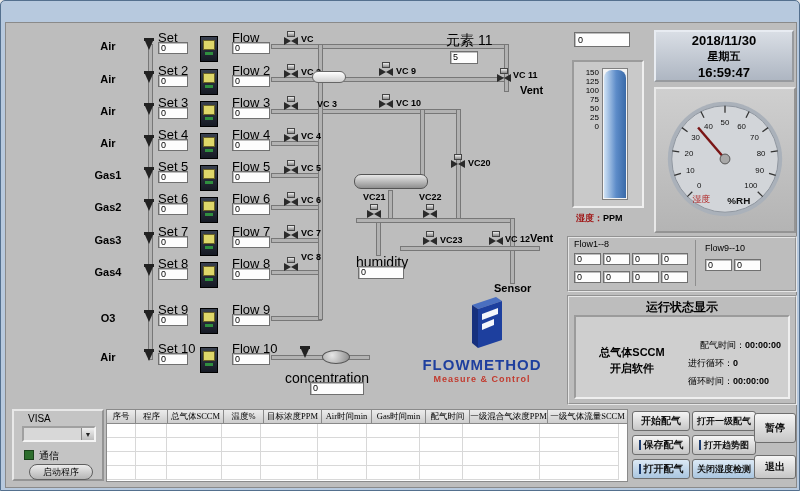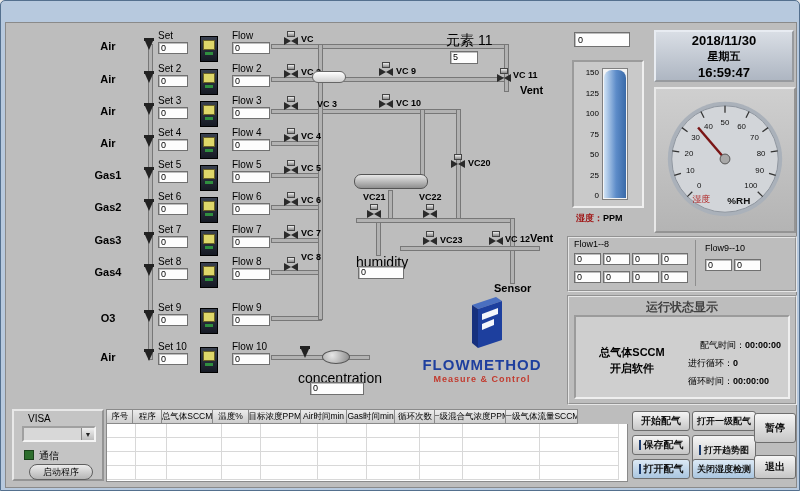--- a/index.html
+++ b/index.html
@@ -20,21 +20,21 @@
     font-size:26px;font-weight:bold;color:#0f0f0f;text-align:center;line-height:38px;padding-top:14px;word-break:break-all;}
   
   .main{position:absolute;left:64px;top:3px;width:494px;height:380px;}
   .pipe{position:absolute;display:block;background:#b2b2b2;border:1px solid #777;}
   .row{position:absolute;left:0;width:260px;height:30px;}
   .gas{position:absolute;left:12px;top:4px;width:52px;text-align:center;font-weight:bold;font-size:11px;color:#000;}
   .tv{position:absolute;width:14px;height:14px;}
   .tv:before{content:"";position:absolute;top:0;left:2px;width:10px;height:3px;background:#222;}
   .tv:after{content:"";position:absolute;top:3px;left:3px;border-left:4px solid transparent;border-right:4px solid transparent;border-top:9px solid #222;}
   .row .tv{left:72px;top:2px;}
-  .slbl,.flbl{position:absolute;top:-6px;font-size:10px;color:#000;}
+  .slbl,.flbl{position:absolute;top:-6px;font-size:13px;color:#000;}
   .slbl{left:88px;} .flbl{left:162px;}
   .sbox,.fbox,.vbox{position:absolute;background:#fdfdfd;border:1px solid #707070;box-shadow:inset 1px 1px 0 #bdbdbd;font-size:9px;line-height:10px;padding:0 2px;color:#000;}
   .sbox{left:88px;top:6px;width:30px;height:12px;}
   .fbox{left:162px;top:6px;width:38px;height:12px;}
   .mfc{position:absolute;left:130px;top:0;width:18px;height:26px;background:linear-gradient(#39404f,#161a24);border:1px solid #000;}
   .mfc i{display:block;margin:3px auto 0;width:12px;height:10px;background:#ded76a;border:1px solid #6b6326;}
   .mfc:after{content:"";display:block;margin:2px auto 0;width:8px;height:3px;background:#2f8f3f;}
   .vc{position:absolute;width:16px;height:16px;}
   .vc i{display:block;width:8px;height:6px;margin:0 auto;background:linear-gradient(#ececec,#8a8a8a);border:1px solid #444;}
   .vc b{position:relative;display:block;width:14px;height:9px;margin:0 auto;}
@@ -46,44 +46,44 @@
   .pill{position:absolute;background:linear-gradient(#fff,#cfcfcf);border:1px solid #666;border-radius:6px;}
   .mixer{position:absolute;background:linear-gradient(#e8e8e8,#8f8f8f);border:1px solid #555;border-radius:7px;}
   .pump{position:absolute;background:radial-gradient(circle at 35% 35%,#e6e6e6,#8a8a8a);border:1px solid #555;border-radius:50%;}
   .brand{position:absolute;font-size:15px;font-weight:bold;letter-spacing:1px;color:#1e3f9e;text-align:center;}
   .tagline{position:absolute;font-size:9px;font-weight:bold;color:#c23a2e;text-align:center;letter-spacing:1px;}
   
   .disp{position:absolute;background:#fdfdfd;border:1px solid #707070;box-shadow:inset 1px 1px 0 #bdbdbd;font-size:10px;padding:1px 3px;color:#000;}
   .dt{position:absolute;display:flex;flex-direction:column;justify-content:center;align-items:center;background:linear-gradient(#d9dee5,#aeb6c2);border:2px outset #e8ecf2;color:#000;font-weight:bold;}
   .dt .d1{font-size:13px;} .dt .d2{font-size:11px;margin:1px 0;} .dt .d3{font-size:13px;}
   .tankf{position:absolute;background:#c9c9c9;border:2px inset #efefef;display:flex;padding:6px 4px 6px 2px;}
-  .tscale{display:flex;flex-direction:column;justify-content:space-between;height:132px;width:26px;font-size:8px;text-align:right;color:#000;padding-right:3px;}
+  .tscale{display:flex;flex-direction:column;height:132px;width:26px;font-size:8px;text-align:right;color:#000;padding-right:3px;}
   .tcol{width:26px;height:132px;background:#f4f4f4;border:1px solid #808080;padding:1px;}
   .tfill{width:100%;height:100%;background:linear-gradient(90deg,#cfe2f5,#5d8cc9 55%,#3a6aa8);border-radius:8px 8px 0 0;}
   .tcap{position:absolute;font-size:9px;font-weight:bold;white-space:nowrap;}
   .tcap .r{color:#a01818;} .tcap .k{color:#000;}
   .gpanel{position:absolute;background:linear-gradient(#cfcfcf,#b4b4b4);border:2px outset #e8e8e8;}
   .frame{position:absolute;border:2px groove #e6e6e6;background:#bdbdbd;}
   .ftitle{position:absolute;font-size:9px;color:#000;}
   .fdisp{position:absolute;background:#fdfdfd;border:1px solid #707070;box-shadow:inset 1px 1px 0 #bdbdbd;font-size:9px;line-height:10px;padding:0 2px;color:#000;width:27px;height:12px;}
-  .stitle{position:absolute;width:100%;text-align:center;font-size:12px;font-weight:bold;color:#404040;}
+  .stitle{position:absolute;width:100%;text-align:center;font-size:12px;font-weight:bold;color:#000000;}
   .sinner{position:absolute;background:#cfcfcf;border:2px inset #efefef;}
   .smsg{position:absolute;font-size:11px;font-weight:bold;color:#000;width:104px;text-align:center;}
   .srow{position:absolute;font-size:9px;color:#000;white-space:nowrap;}
   .srow .v{font-weight:bold;}
   
   .visa{position:absolute;left:6px;top:386px;width:92px;height:72px;background:#c4c4c4;border:2px outset #e8e8e8;}
   .visalbl{position:absolute;left:14px;top:2px;font-size:10px;color:#000;}
   .combo{position:absolute;left:8px;top:15px;width:74px;height:16px;background:#e9e9e9;border:2px inset #f4f4f4;display:flex;}
   .combo .box{flex:1;background:#d8d8d8;}
   .combo .arr{width:13px;background:linear-gradient(#f0f0f0,#bdbdbd);border-left:1px solid #888;font-size:7px;display:flex;align-items:center;justify-content:center;color:#222;}
   .led{position:absolute;left:10px;top:39px;width:10px;height:10px;background:#2d6e2d;border:1px solid #1a421a;}
   .commlbl{position:absolute;left:25px;top:38px;font-size:10px;color:#000;}
   .runbtn{position:absolute;left:15px;top:53px;width:64px;height:16px;border-radius:8px;background:linear-gradient(#ececec,#b5b5b5);border:1px solid #5f5f5f;font-size:9px;display:flex;align-items:center;justify-content:center;color:#000;}
-  .tblhead{position:absolute;left:100px;top:386px;width:472px;height:15px;display:flex;}
+  .tblhead{position:absolute;left:100px;top:386px;width:522px;height:15px;display:flex;font-family:Liberation Serif, serif;}
   .th{border:1px solid #8a8a8a;border-left:none;background:linear-gradient(#ececec,#cdcdcd);font-size:8.5px;color:#000;display:flex;align-items:center;justify-content:center;overflow:hidden;white-space:nowrap;}
   .th:first-child{border-left:1px solid #8a8a8a;}
   .tblbody{position:absolute;left:100px;top:401px;width:522px;height:58px;background:#fff;border:1px solid #8a8a8a;border-top:none;overflow:hidden;display:grid;grid-template-columns:29px 31px 55px 39px 57px 49px 53px 43px 77px 79px;grid-auto-rows:14px;}
   .td{border-right:1px solid #d8d8d8;border-bottom:1px solid #d8d8d8;}
   .btn{position:absolute;display:flex;align-items:center;justify-content:center;gap:3px;background:linear-gradient(#f5f5f5,#c6c6c6);border:1px solid #6e6e6e;border-radius:3px;font-size:10px;font-weight:bold;color:#111;white-space:nowrap;}
   .btn.small{font-size:9px;}
   .btn.blue{background:linear-gradient(#dce9f5,#aac6e0);}
   .bicon{width:10px;height:10px;background:linear-gradient(#7fa8d9,#2d5c9e);border:1px solid #1d3c6e;display:inline-block;}
 </style>
 </head>
@@ -317,21 +317,21 @@
       <span class="pill" style="left:242px;top:45px;width:34px;height:12px"></span>
       <span class="mixer" style="left:284px;top:148px;width:74px;height:15px"></span>
       <span class="tv" style="left:228px;top:320px"></span>
       <span class="pump" style="left:252px;top:324px;width:28px;height:14px"></span>
 
       <span class="mlbl" style="left:376px;top:6px">元素 11</span>
       <span class="vbox" style="left:380px;top:25px;width:28px;height:13px">5</span>
 
       <span class="mlbl" style="left:286px;top:228px">humidity</span>
       <span class="vbox" style="left:288px;top:240px;width:46px;height:13px">0</span>
-      <span class="mlbl" style="left:228px;top:344px">concentration</span>
+      <span class="mlbl" style="left:215px;top:344px">concentration</span>
       <span class="vbox" style="left:240px;top:356px;width:54px;height:13px">0</span>
 
       <svg style="position:absolute;left:398px;top:270px" width="38" height="56" viewBox="0 0 38 56">
         <polygon points="4,9 28,1 34,5 10,13" fill="#4a6fc0"></polygon>
         <polygon points="4,9 10,13 10,52 4,47" fill="#16307e"></polygon>
         <polygon points="10,13 34,5 34,44 10,52" fill="#1d3f9e"></polygon>
         <polygon points="14,18 30,12 30,18 14,24" fill="#f4f6fb"></polygon>
         <polygon points="14,28 26,23 26,29 14,34" fill="#f4f6fb"></polygon>
       </svg>
       <span class="brand" style="left:330px;top:330px;width:164px">FLOWMETHOD</span>
@@ -438,21 +438,21 @@
     </div>
 
     <div class="tblhead">
       <span class="th" style="width:30px">序号</span>
       <span class="th" style="width:32px">程序</span>
       <span class="th" style="width:56px">总气体SCCM</span>
       <span class="th" style="width:40px">温度%</span>
       <span class="th" style="width:58px">目标浓度PPM</span>
       <span class="th" style="width:50px">Air时间min</span>
       <span class="th" style="width:54px">Gas时间min</span>
-      <span class="th" style="width:44px">循环次数</span>
+      <span class="th" style="width:44px">配气时间</span>
       <span class="th" style="width:78px">一级混合气浓度PPM</span>
       <span class="th" style="width:80px">一级气体流量SCCM</span>
     </div>
     <div class="tblbody">
         <div class="td"></div>
         <div class="td"></div>
         <div class="td"></div>
         <div class="td"></div>
         <div class="td"></div>
         <div class="td"></div>
@@ -499,21 +499,21 @@
         <i class="bicon"></i>
         <span>保存配气</span>
       </button>
     <button class="btn blue" style="left:626px;top:436px;width:58px;height:20px">
         <i class="bicon"></i>
         <span>打开配气</span>
       </button>
     <button class="btn small" style="left:686px;top:388px;width:64px;height:20px">
         <span>打开一级配气</span>
       </button>
-    <button class="btn small" style="left:686px;top:412px;width:64px;height:30px">
+    <button class="btn small" style="left:686px;top:412px;width:64px;height:20px">
         <i class="bicon"></i>
         <span>打开趋势图</span>
       </button>
     <button class="btn small blue" style="left:686px;top:436px;width:64px;height:20px">
         <span>关闭湿度检测</span>
       </button>
     <button class="btn" style="left:748px;top:390px;width:42px;height:30px">
         <span>暂停</span>
       </button>
     <button class="btn" style="left:748px;top:432px;width:42px;height:24px">

